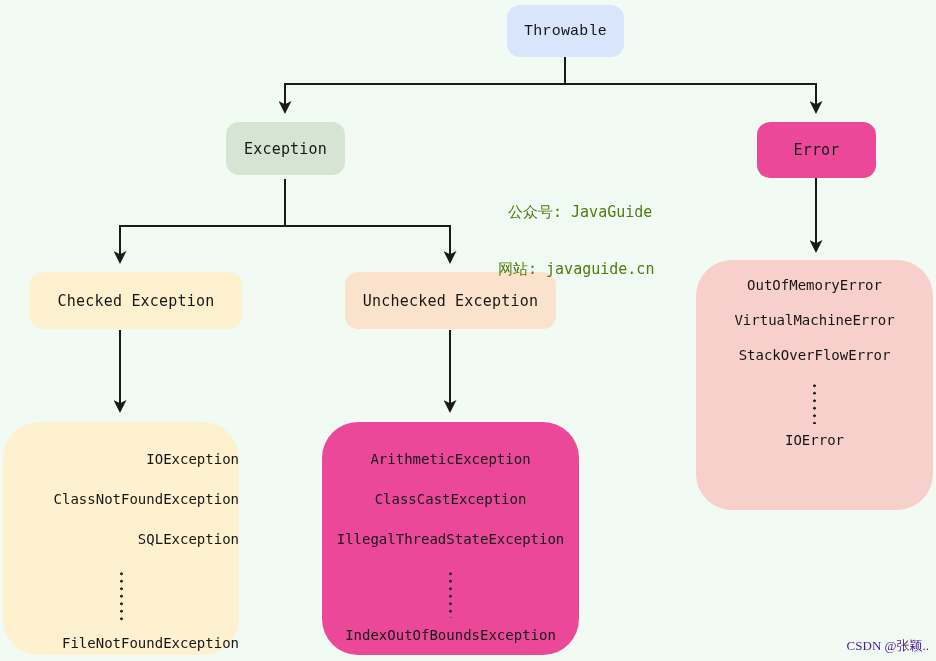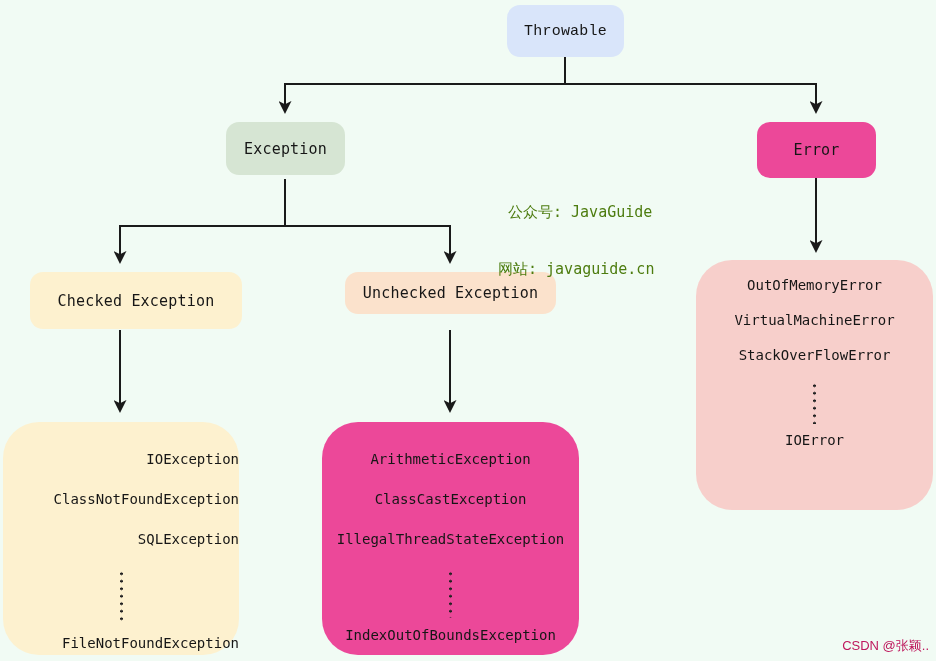--- a/index.html
+++ b/index.html
@@ -30,21 +30,21 @@
     color: #161616;
     font-size: 15px;
     letter-spacing: 0.2px;
     white-space: nowrap;
   }
 
   .node-throwable   { left: 507px; top: 5px;   width: 117px; height: 52px; }
   .node-exception   { left: 226px; top: 122px; width: 119px; height: 53px; }
   .node-error       { left: 757px; top: 122px; width: 119px; height: 56px; }
   .node-checked     { left: 14px;  top: 272px; width: 212px; height: 57px; margin-left: 16px; }
-  .node-unchecked   { left: 345px; top: 272px; width: 211px; height: 42px; }
+  .node-unchecked   { left: 345px; top: 272px; width: 211px; height: 57px; }
 
   .panel {
     position: absolute;
     border-radius: 36px;
     color: #161616;
     text-align: center;
   }
   .panel-checked   { left: 3px;   top: 422px; width: 236px; height: 233px; padding-top: 28px; }
   .panel-unchecked { left: 322px; top: 422px; width: 257px; height: 233px; padding-top: 28px; }
   .panel-error     { left: 696px; top: 260px; width: 237px; height: 250px; padding-top: 17px; }
@@ -76,23 +76,23 @@
     color: #4d7c0f;
     font-size: 15px;
     line-height: 19px;
     white-space: pre;
   }
   .watermark .wm-line1 { padding-left: 10px; }
 
   .credit {
     position: absolute;
     right: 7px; bottom: 6px;
-    color: #be185d;
+    color: #4c1d95;
     font-size: 13px;
-    font-family: Liberation Sans, sans-serif;
+    font-family: Liberation Serif, serif;
     white-space: nowrap;
     text-align: center;
   }
 </style>
 </head>
 <body>
 
 <div class="canvas">
 
   <svg class="connectors" width="936" height="661" viewBox="0 0 936 661" xmlns="http://www.w3.org/2000/svg">

